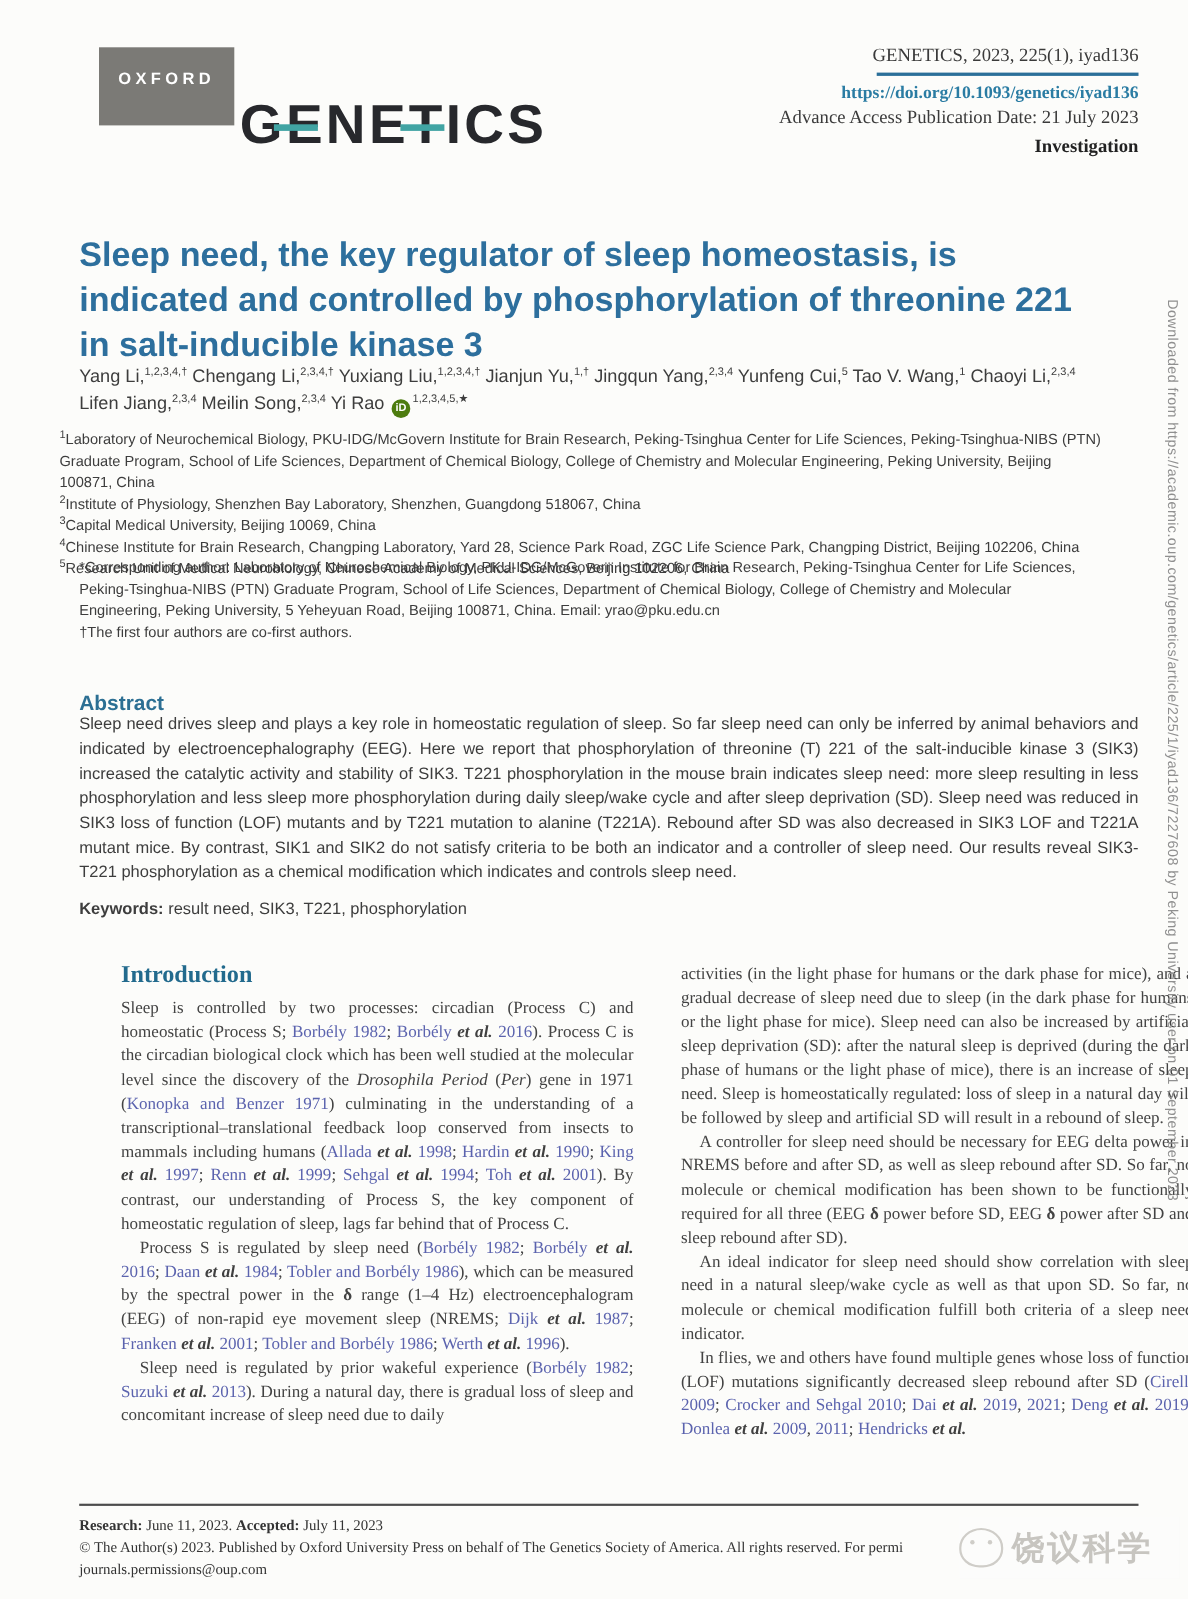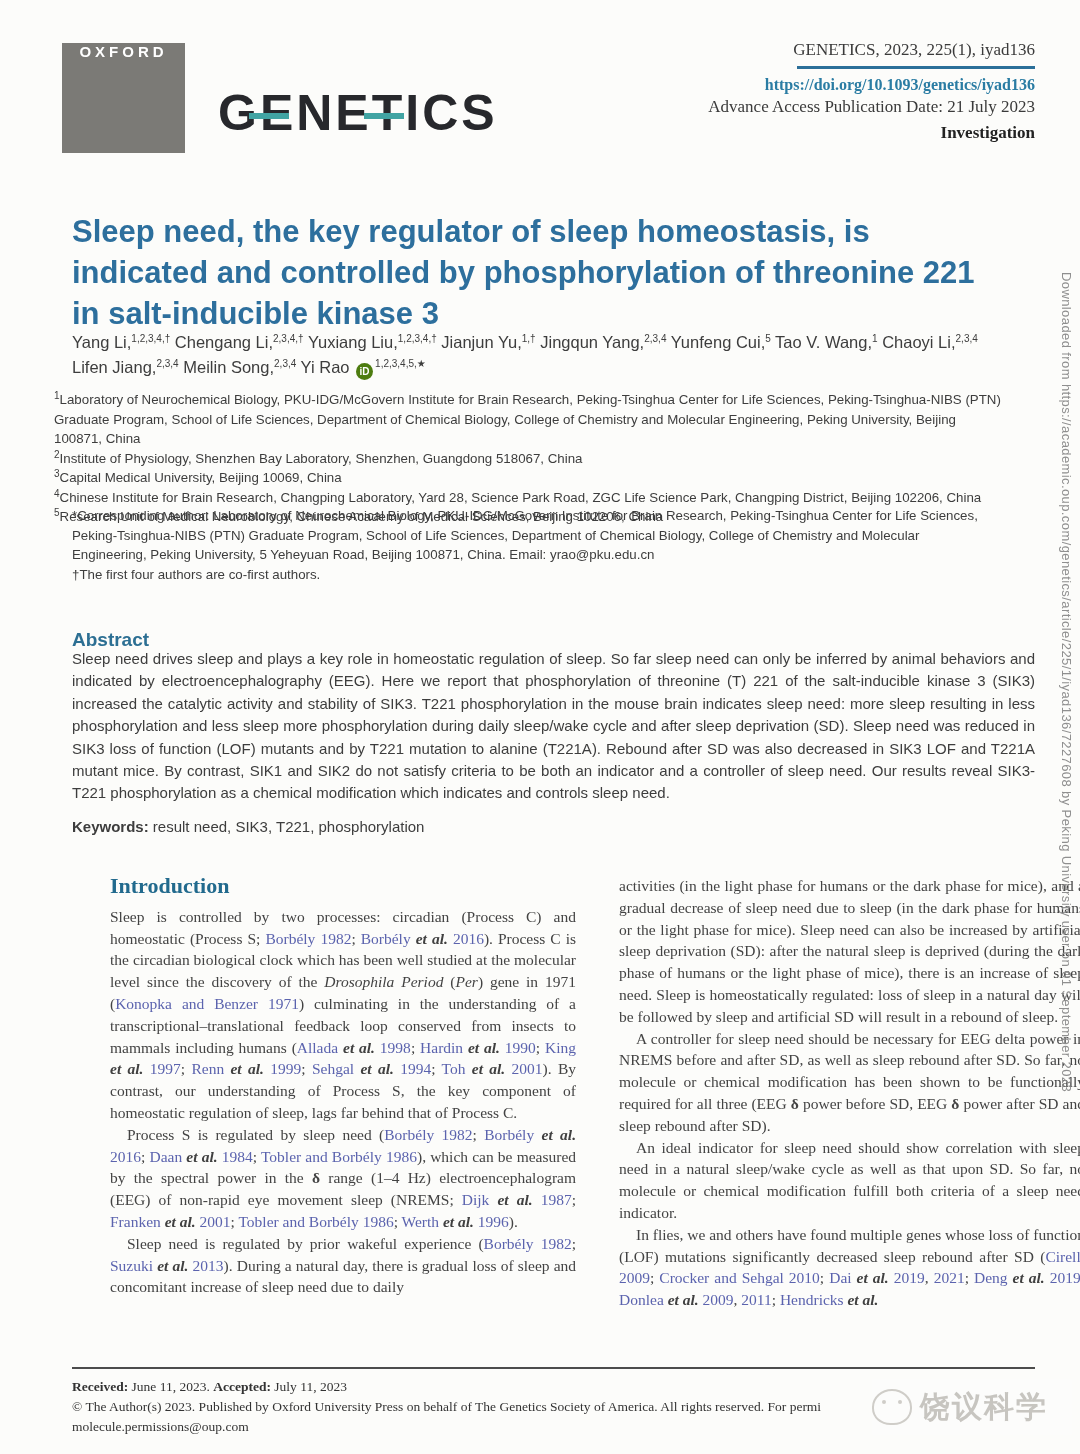--- a/index.html
+++ b/index.html
@@ -1,21 +1,21 @@
 <!DOCTYPE html>
 <html><head>
 <meta charset="utf-8">
 <style>
   html,body{margin:0;padding:0;background:#e8e8e8;}
   .page{position:relative;width:1080px;height:1454px;background:#fcfcfa;margin:0 auto;
         font-family:"Liberation Sans",sans-serif;color:#3b3b3b;overflow:hidden;}
 
   
-  .logo-box{position:absolute;left:62px;top:43px;width:123px;height:110px;background:#7b7a76;
-            display:flex;align-items:flex-start;justify-content:center;}
+  .logo-box{position:absolute;left:90px;top:43px;width:123px;height:71px;background:#7b7a76;
+            display:flex;align-items:center;justify-content:center;}
   .logo-box span{color:#fff;font-size:15px;letter-spacing:4px;font-weight:bold;margin-bottom:14px;}
   .wordmark{position:absolute;left:218px;top:88px;font-size:50px;font-weight:bold;
             letter-spacing:3px;color:#27282c;line-height:1;}
   .wordmark .dash{position:absolute;height:6px;background:#41a4a3;}
   .wordmark .dash1{left:31px;top:25px;width:40px;}
   .wordmark .dash2{left:146px;top:25px;width:40px;}
 
   .header-meta{position:absolute;right:45px;top:40px;text-align:right;
                font-family:"Liberation Serif",serif;color:#3a3a3a;margin-left:48px;}
   .journal-line{font-size:17px;}
@@ -129,23 +129,23 @@
   </div>
   <div class="col col-right">
     <p><span class="seg-t">activities (in the light phase for humans or the dark phase for mice), and a gradual decrease of sleep need due to sleep (in the dark phase for humans or the light phase for mice). Sleep need can also be increased by artificial sleep deprivation (SD): after the natural sleep is deprived (during the dark phase of humans or the light phase of mice), there is an increase of sleep need. Sleep is homeostatically regulated: loss of sleep in a natural day will be followed by sleep and artificial SD will result in a rebound of sleep.</span></p>
     <p class="indent"><span class="seg-t">A controller for sleep need should be necessary for EEG delta power in NREMS before and after SD, as well as sleep rebound after SD. So far, no molecule or chemical modification has been shown to be functionally required for all three (EEG </span><span class="seg-b">δ</span><span class="seg-t"> power before SD, EEG </span><span class="seg-b">δ</span><span class="seg-t"> power after SD and sleep rebound after SD).</span></p>
     <p class="indent"><span class="seg-t">An ideal indicator for sleep need should show correlation with sleep need in a natural sleep/wake cycle as well as that upon SD. So far, no molecule or chemical modification fulfill both criteria of a sleep need indicator.</span></p>
     <p class="indent"><span class="seg-t">In flies, we and others have found multiple genes whose loss of function (LOF) mutations significantly decreased sleep rebound after SD (</span><span class="seg-a">Cirelli 2009</span><span class="seg-t">; </span><span class="seg-a">Crocker and Sehgal 2010</span><span class="seg-t">; </span><span class="seg-a">Dai </span><span class="seg-ai">et al.</span><span class="seg-a"> 2019</span><span class="seg-t">, </span><span class="seg-a">2021</span><span class="seg-t">; </span><span class="seg-a">Deng </span><span class="seg-ai">et al.</span><span class="seg-a"> 2019</span><span class="seg-t">; </span><span class="seg-a">Donlea </span><span class="seg-ai">et al.</span><span class="seg-a"> 2009</span><span class="seg-t">, </span><span class="seg-a">2011</span><span class="seg-t">; </span><span class="seg-a">Hendricks </span><span class="seg-ai">et al.</span></p>
   </div>
 
   <div class="foot-rule"></div>
   <div class="footer">
-    <p><span class="seg-b">Received:</span><span class="seg-t"> June 11, 2023. </span><span class="seg-b">Accepted:</span><span class="seg-t"> July 11, 2023</span></p>
+    <p><span class="seg-b">Research:</span><span class="seg-t"> June 11, 2023. </span><span class="seg-b">Accepted:</span><span class="seg-t"> July 11, 2023</span></p>
     <p>© The Author(s) 2023. Published by Oxford University Press on behalf of The Genetics Society of America. All rights reserved. For permi</p>
-    <p>molecule.permissions@oup.com</p>
+    <p>journals.permissions@oup.com</p>
   </div>
 
   <div class="watermark">
     <span class="wm-face"></span>
     <span class="wm-text">饶议科学</span>
   </div>
 
   <div class="sidebar-text">Downloaded from https://academic.oup.com/genetics/article/225/1/iyad136/7227608 by Peking University user on 01 September 2023</div>
 
 </div>

